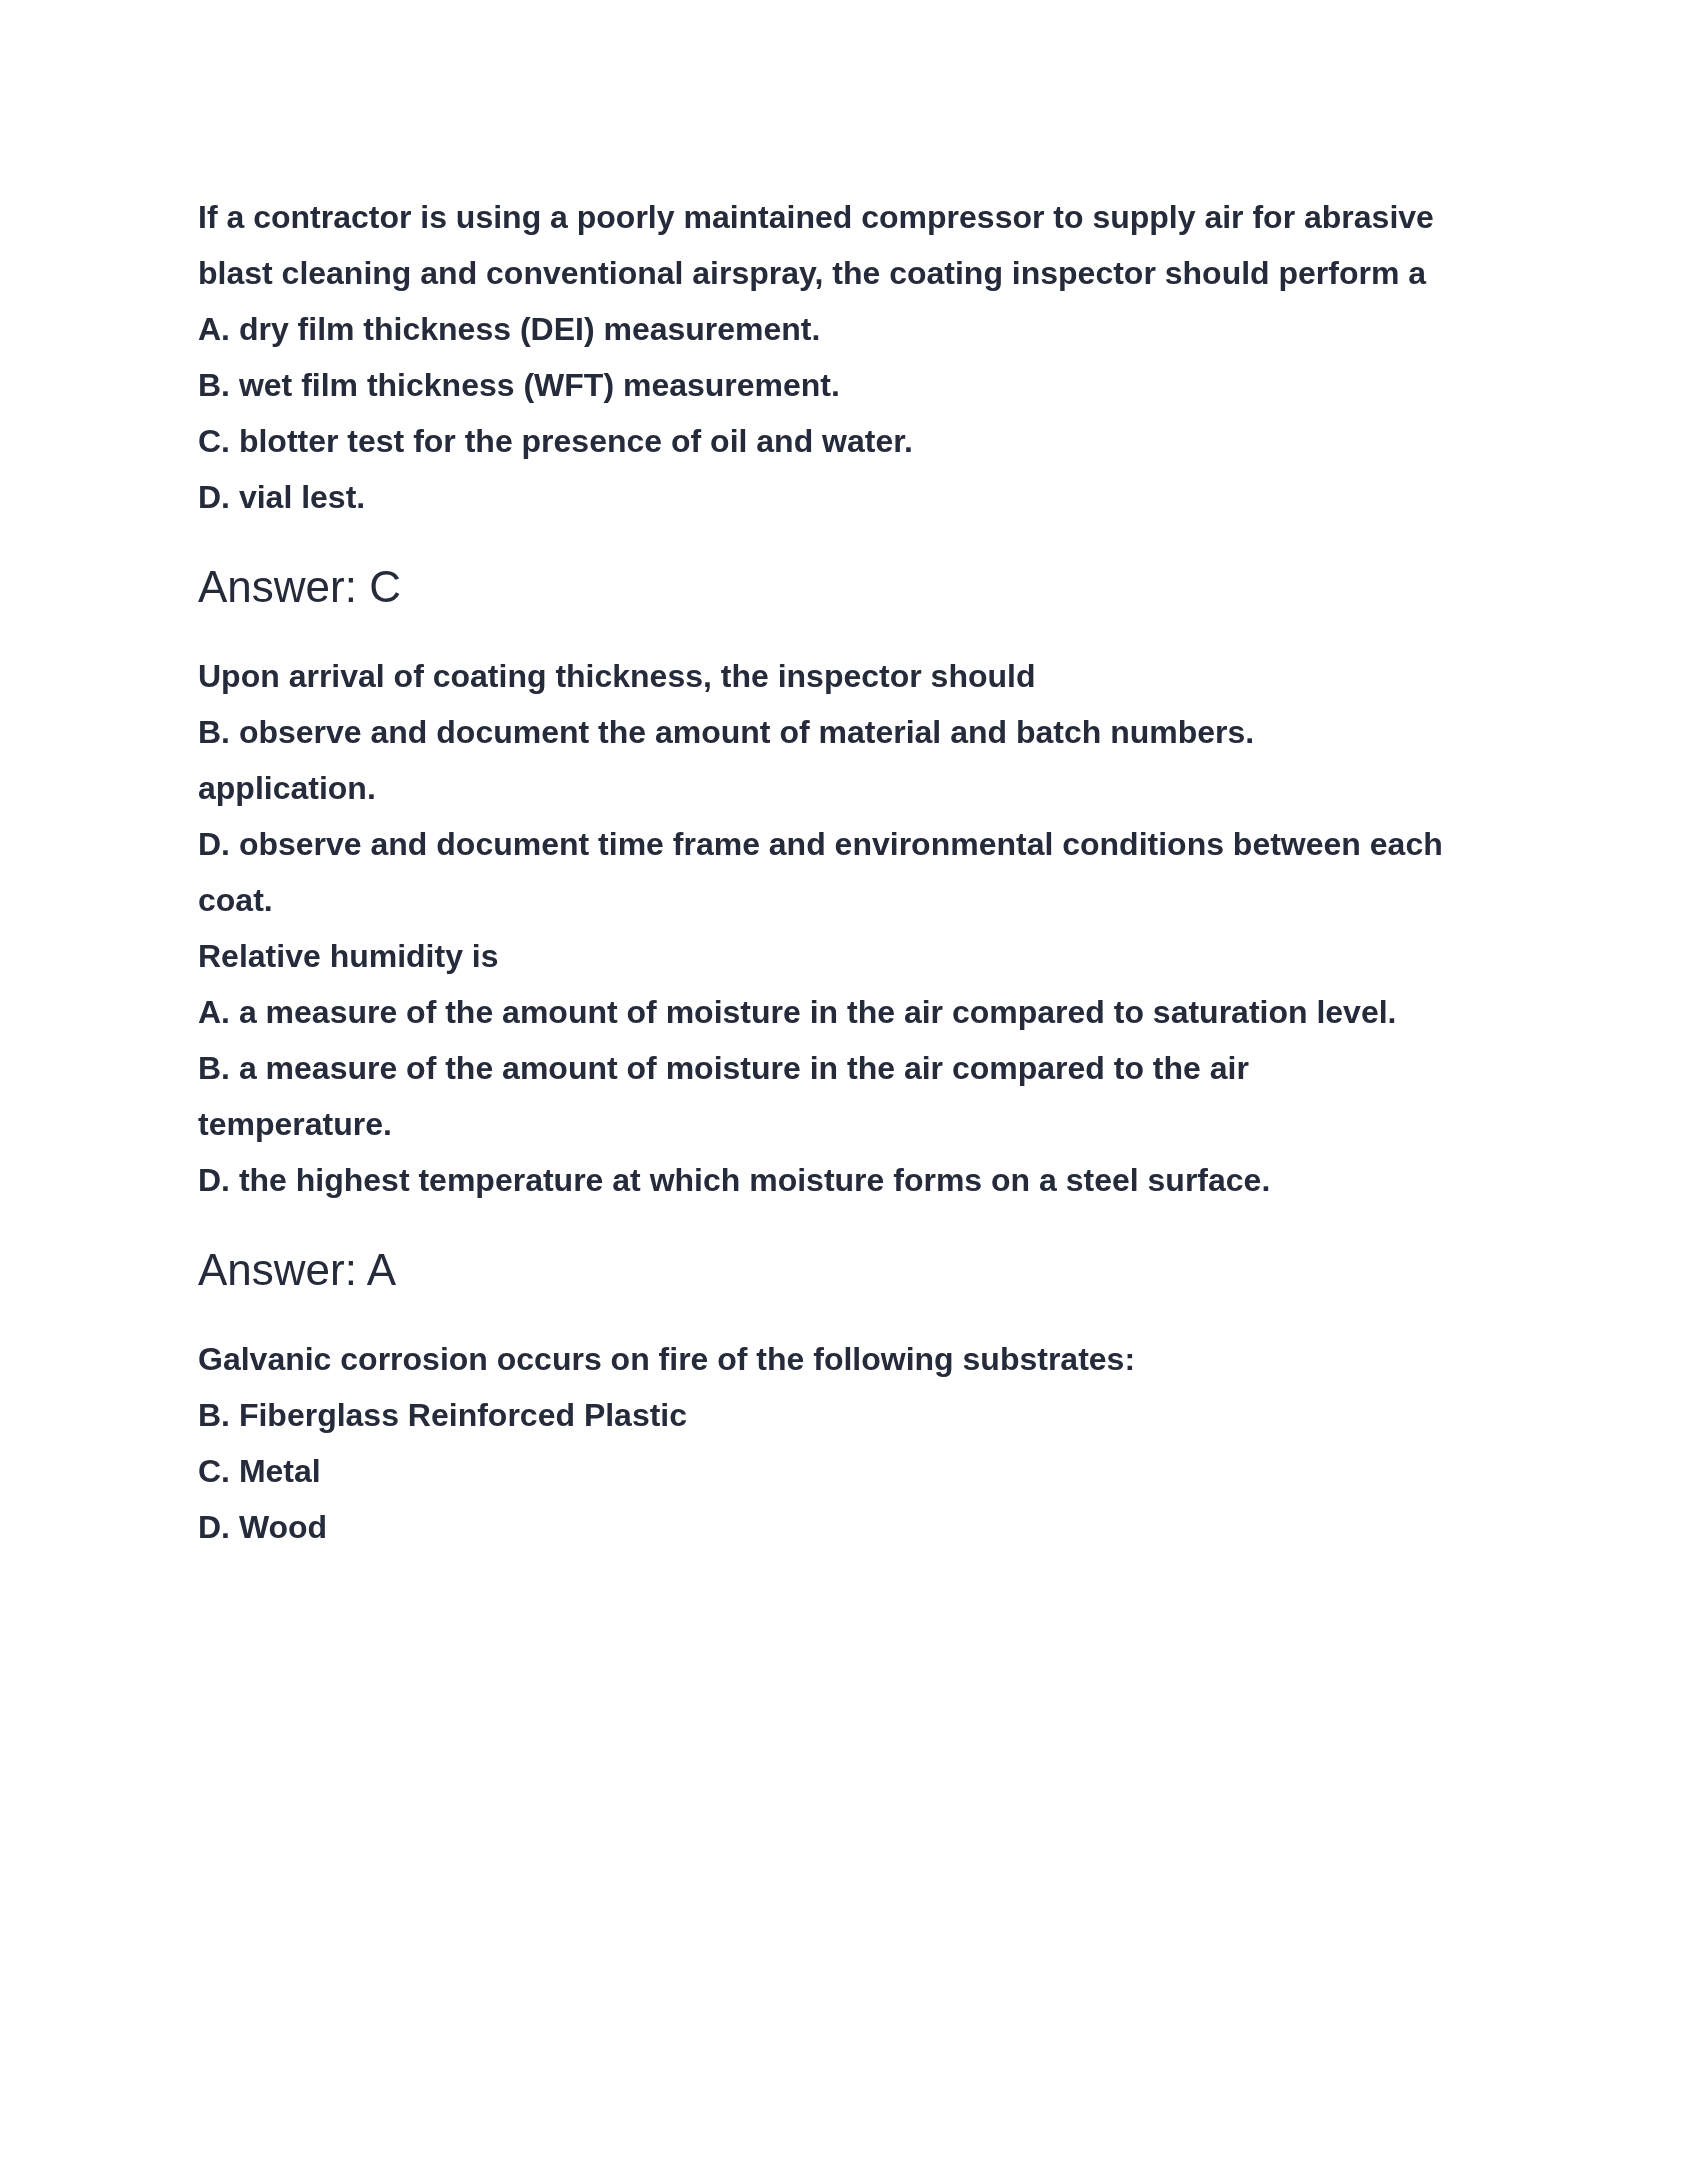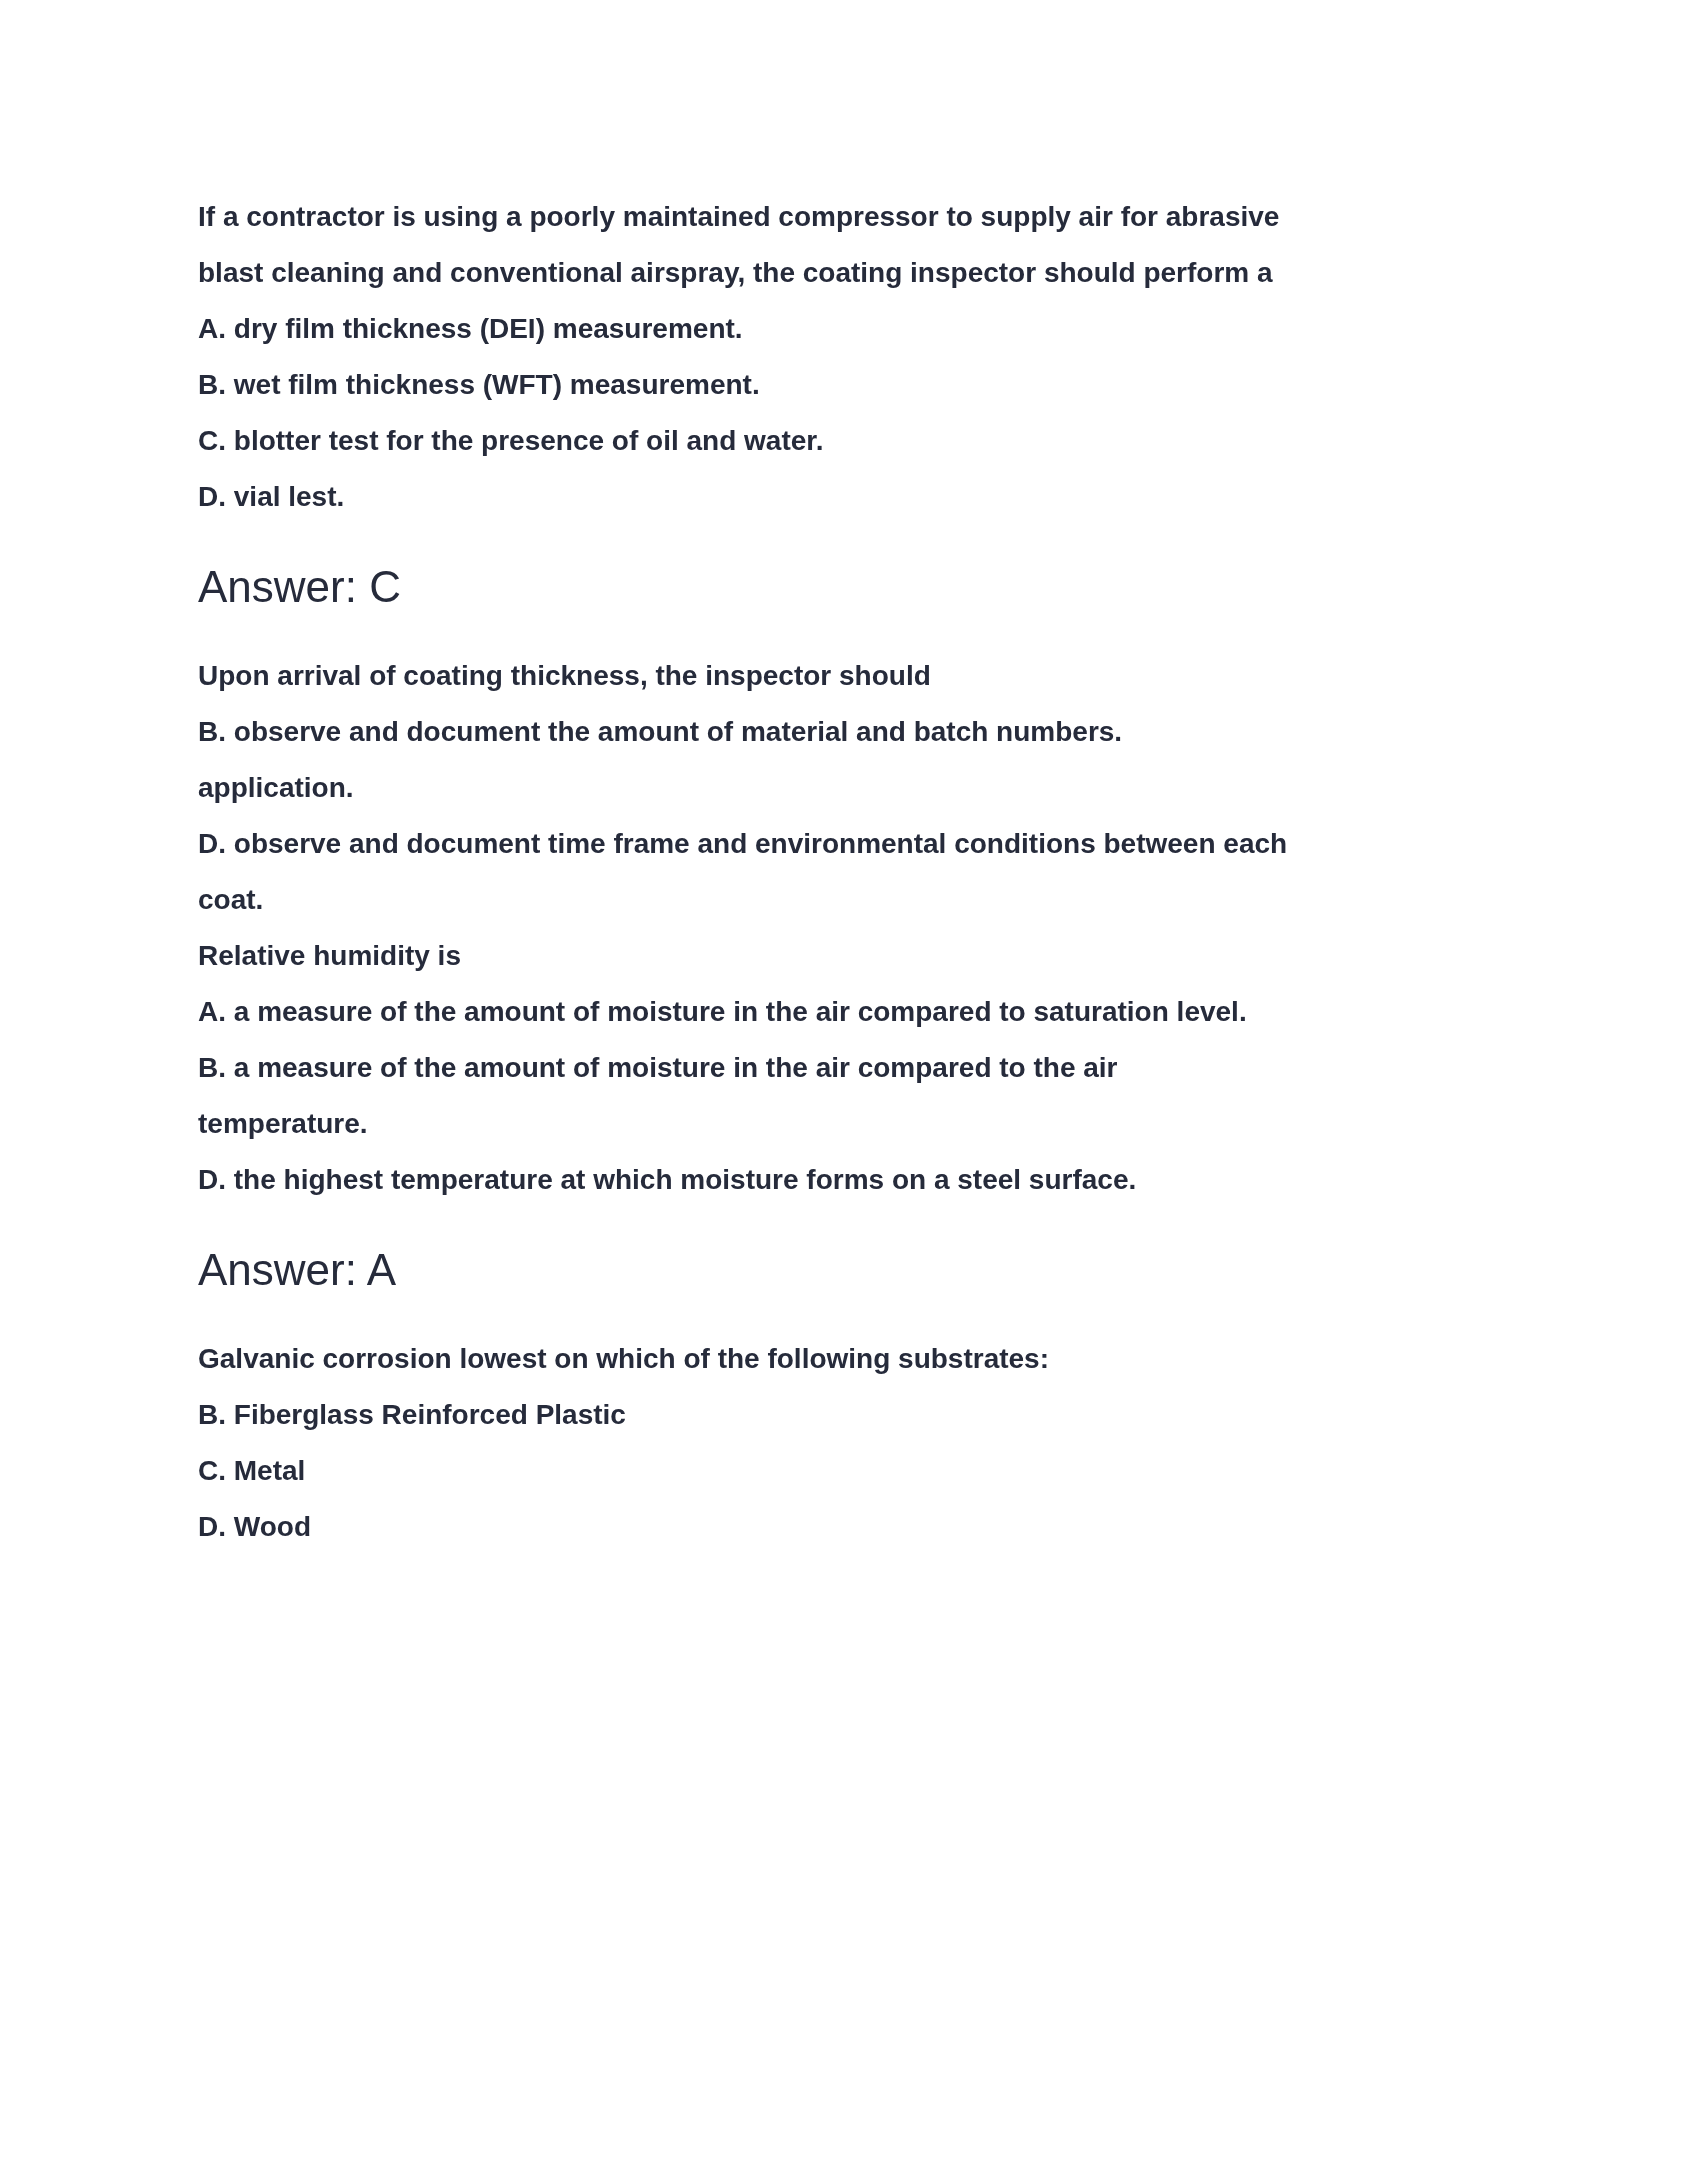--- a/index.html
+++ b/index.html
@@ -2,21 +2,21 @@
 <html><head>
 <meta charset="utf-8">
 <style>
   html, body { margin: 0; padding: 0; background: #ffffff; }
   body { width: 1683px; height: 2178px; position: relative; overflow: hidden; }
   .page {
     position: absolute; left: 198px; top: 189px; width: 1307px;
     font-family: "Liberation Sans", sans-serif;
     color: #262b3b;
   }
-  .line { display: block; height: 56px; line-height: 56px; font-size: 28px; white-space: nowrap; }
+  .line { display: block; height: 56px; line-height: 56px; font-size: 32px; white-space: nowrap; }
   .bold { font-weight: bold; }
   .answer { font-weight: normal; margin-top: 34px; margin-bottom: 33px; font-size: 44px; }
   .question-block { display: block; }
 </style>
 </head>
 <body>
 
 <div class="page">
 
   <div class="question-block">
@@ -40,20 +40,20 @@
   <div class="question-block">
     <span class="line bold">Relative humidity is</span>
     <span class="line bold">A. a measure of the amount of moisture in the air compared to saturation level.</span>
     <span class="line bold">B. a measure of the amount of moisture in the air compared to the air</span>
     <span class="line bold">temperature.</span>
     <span class="line bold">D. the highest temperature at which moisture forms on a steel surface.</span>
     <span class="line answer">Answer: A</span>
   </div>
 
   <div class="question-block">
-    <span class="line bold">Galvanic corrosion lowest on which of the following substrates:</span>
+    <span class="line bold">Galvanic corrosion occurs on fire of the following substrates:</span>
     <span class="line bold">B. Fiberglass Reinforced Plastic</span>
     <span class="line bold">C. Metal</span>
     <span class="line bold">D. Wood</span>
   </div>
 
 </div>
 
 
 </body></html>

